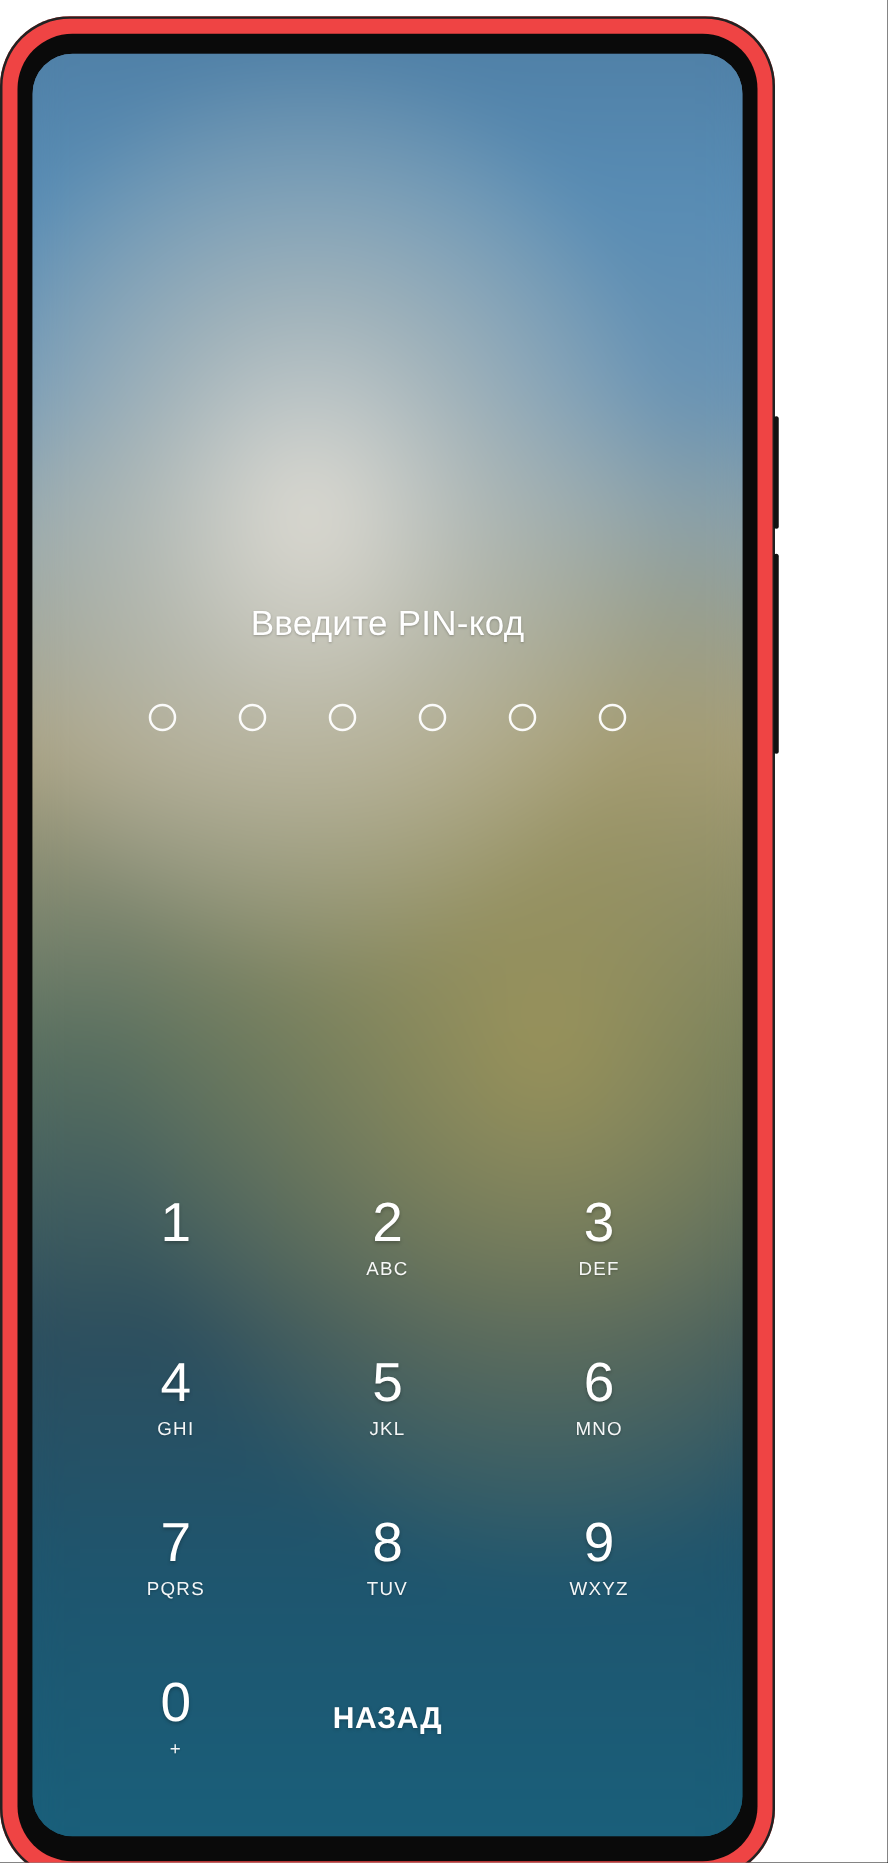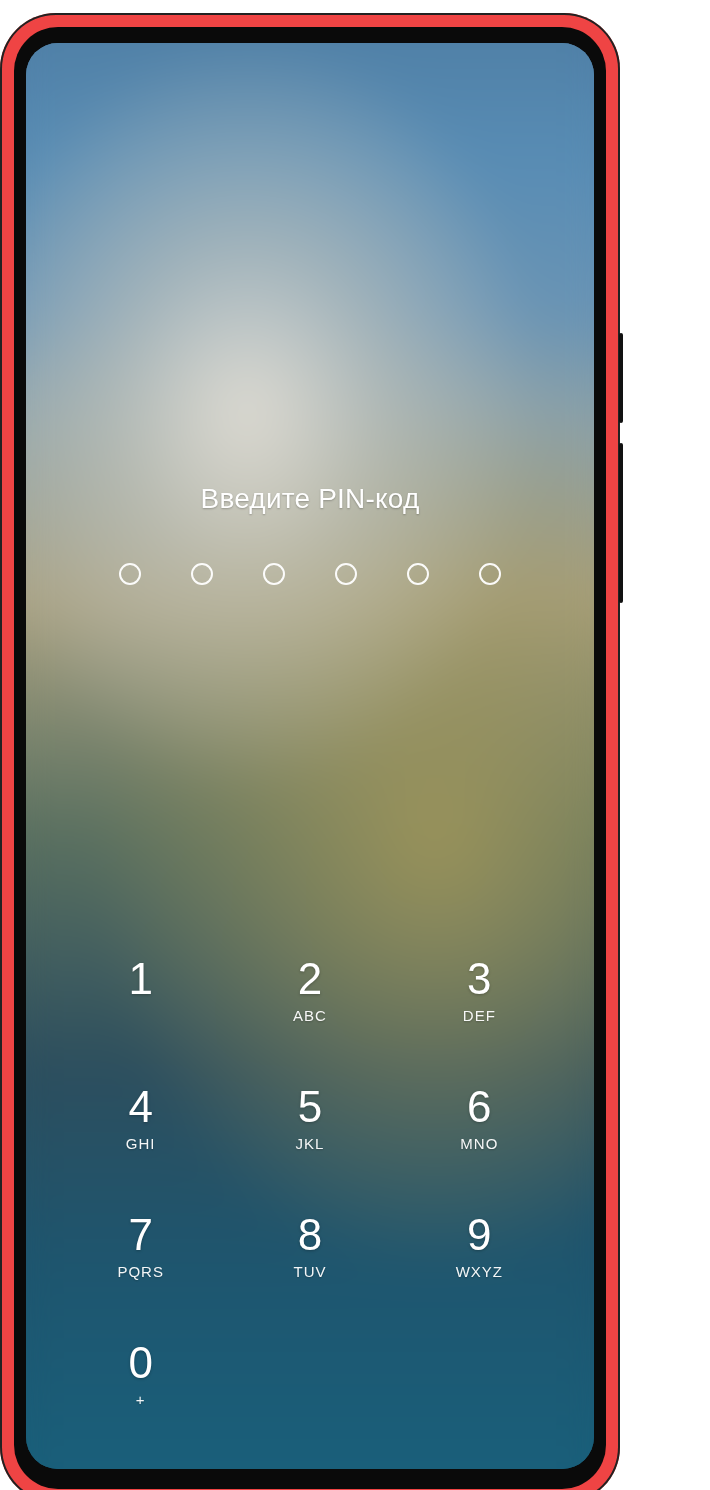--- a/index.html
+++ b/index.html
@@ -177,18 +177,21 @@
           </div>
           <div class="key">
             <span class="digit">9</span>
             <span class="letters">WXYZ</span>
           </div>
 
           <div class="key">
             <span class="digit">0</span>
             <span class="letters">+</span>
           </div>
+          <div class="key">
+            <span class="action-label">НАЗАД</span>
+          </div>
 
         </div>
       </div>
     </div>
   </div>
 </div>
 
 </body></html>

